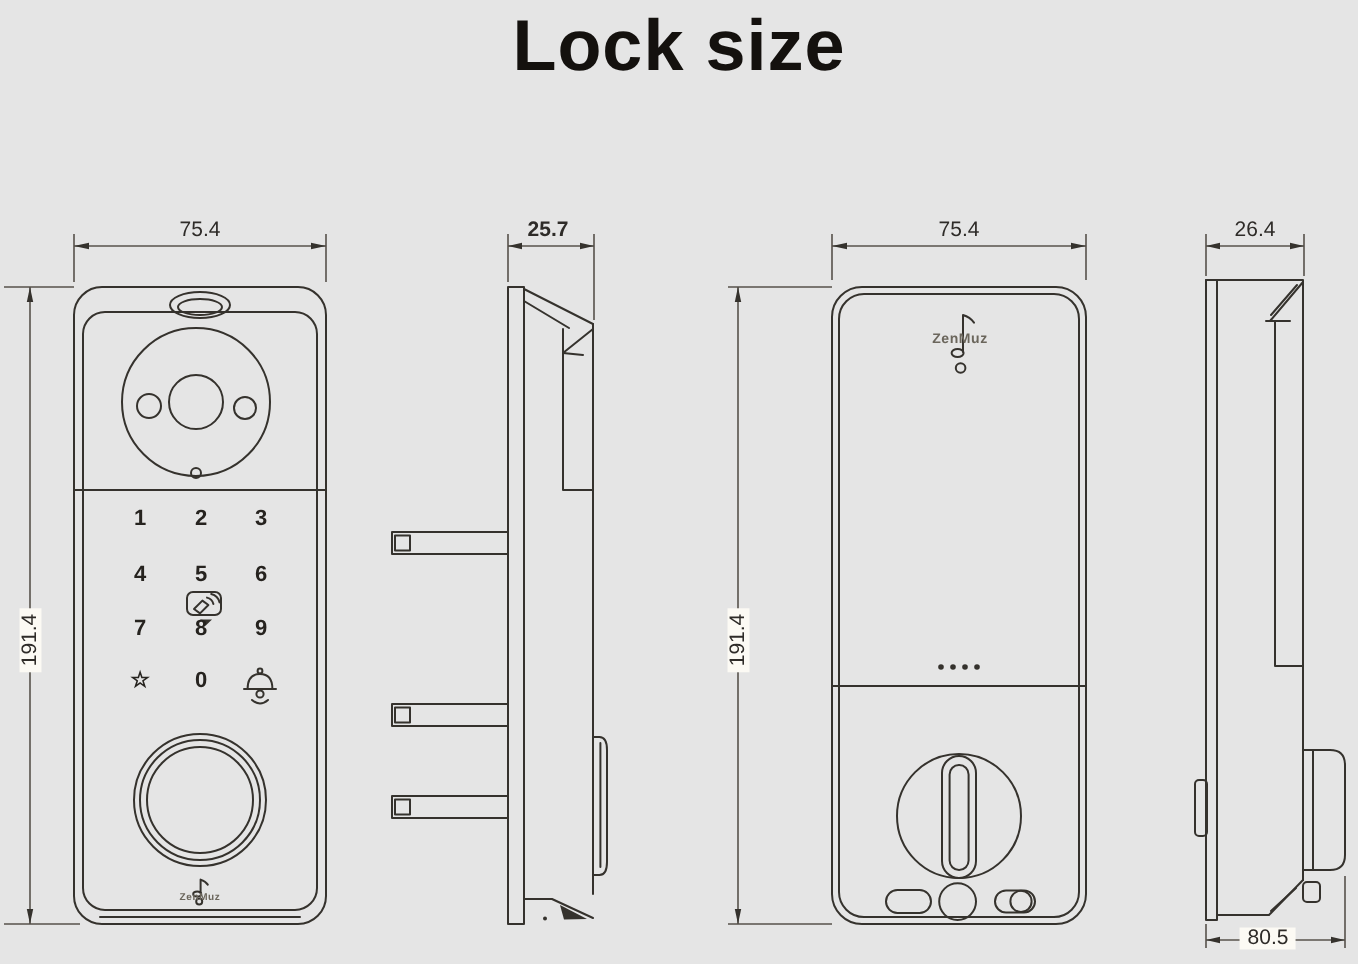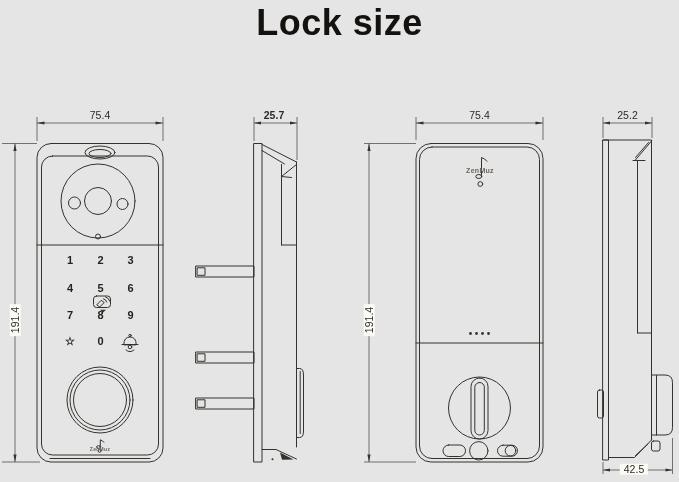--- a/index.html
+++ b/index.html
@@ -186,22 +186,22 @@
       <polygon class="fil" points="603,470 610,468.4 610,471.6"></polygon>
       <polygon class="fil" points="672.5,470 665.5,468.4 665.5,471.6"></polygon>
     </g>
   </svg>
 
   <div class="dim" style="left:100px;top:115px;">75.4</div>
   <div class="dim vert" style="left:15px;top:320px;">191.4</div>
   <div class="dim" style="left:274px;top:115px;font-weight:bold;">25.7</div>
   <div class="dim" style="left:479.5px;top:115px;">75.4</div>
   <div class="dim vert" style="left:369px;top:320px;">191.4</div>
-  <div class="dim" style="left:627.5px;top:115px;">25.2</div>
-  <div class="dim masked" style="left:634px;top:469px;">42.5</div>
+  <div class="dim" style="left:627.5px;top:115px;">26.4</div>
+  <div class="dim masked" style="left:634px;top:469px;">80.5</div>
 
   <span class="key" style="left:70px;top:260px;">1</span>
   <span class="key" style="left:100.5px;top:260px;">2</span>
   <span class="key" style="left:130.5px;top:260px;">3</span>
   <span class="key" style="left:70px;top:287.5px;">4</span>
   <span class="key" style="left:100.5px;top:287.5px;">5</span>
   <span class="key" style="left:130.5px;top:287.5px;">6</span>
   <span class="key" style="left:70px;top:314.5px;">7</span>
   <span class="key" style="left:100.5px;top:314.5px;">8</span>
   <span class="key" style="left:130.5px;top:314.5px;">9</span>

